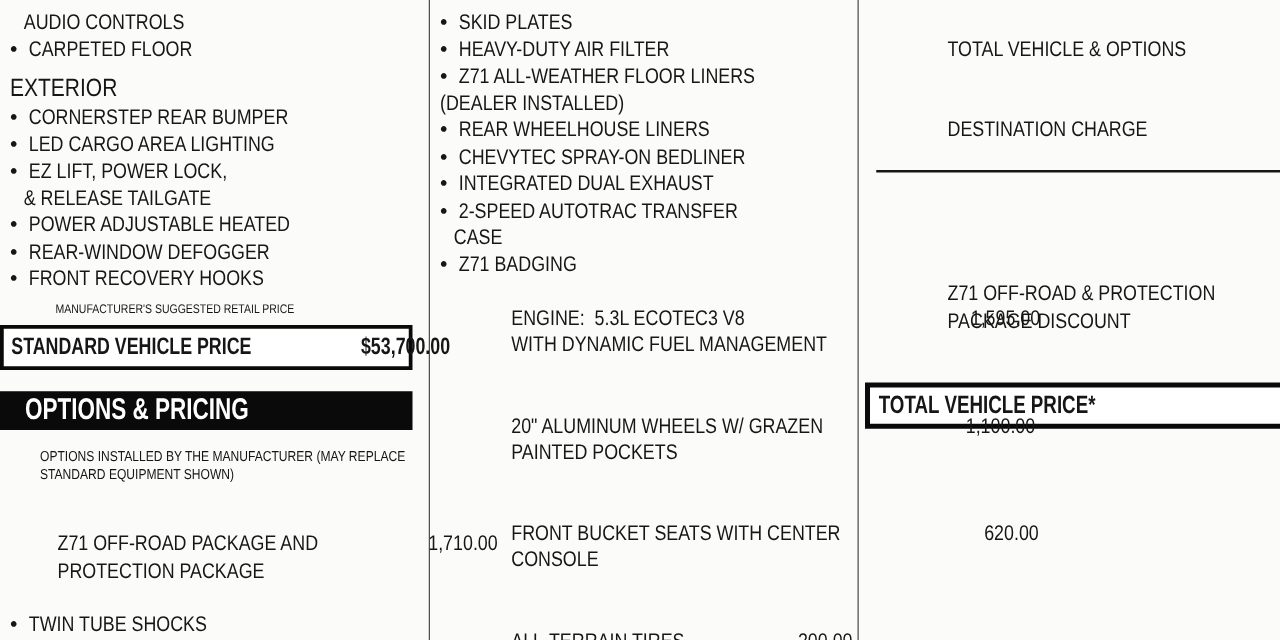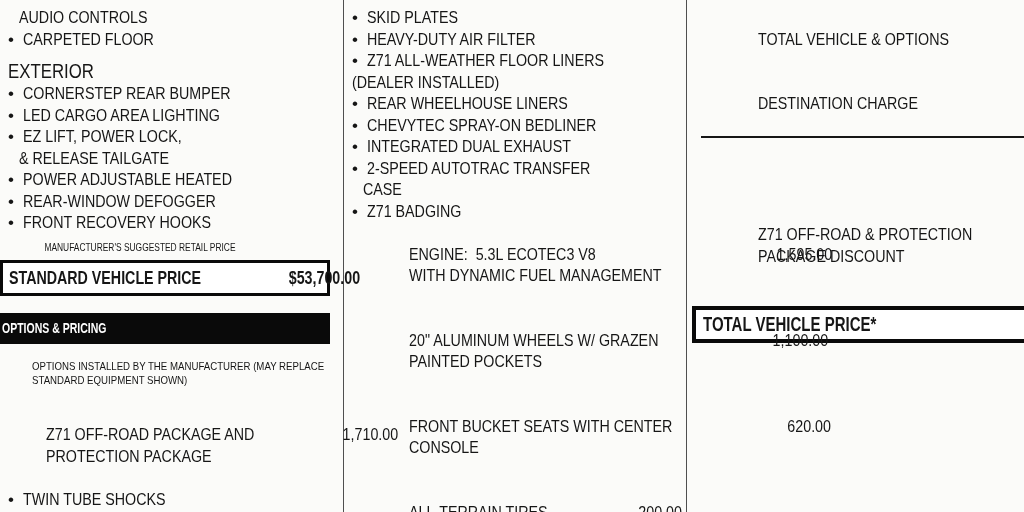--- a/index.html
+++ b/index.html
@@ -31,21 +31,21 @@
   .price-box {
     display: flex; justify-content: space-between; 
     border: 3px solid #0a0a0a; background: #ffffff; font-weight: bold;
   }
   .price-box.standard { margin: 6px 0 0 -8px; padding: 3px 7px 4px 6px; font-size: 19px; line-height: 23px; }
   .price-box.total    { margin: 17px -11px 0 -9px; border-width: 4px; padding: 2px 7px 3px 7px; font-size: 20px; line-height: 24px; }
 
   .banner {
     margin: 17px 0 0 -8px; height: 31px; display: flex; align-items: center;
     background: var(--banner-bg, #0a0a0a); color: var(--banner-text, #ffffff);
-    font-size: 14px; font-weight: bold; padding-left: 2px; text-align: center;
+    font-size: 24px; font-weight: bold; padding-left: 20px; text-align: center;
   }
 
   .options-note { margin-top: 15px; font-size: 11.5px; line-height: 14px; margin-left: 24px; }
 
   .priced-row { display: flex; justify-content: space-between; align-items: flex-start; font-size: 17px; line-height: 21.5px; }
   .priced-row .label { white-space: pre; }
   .priced-row .amount { white-space: pre; text-align: right; }
   .pkg-row { margin-top: 16px; }
 
   .summary-row.underline { border-bottom: 2px solid #161616; }

